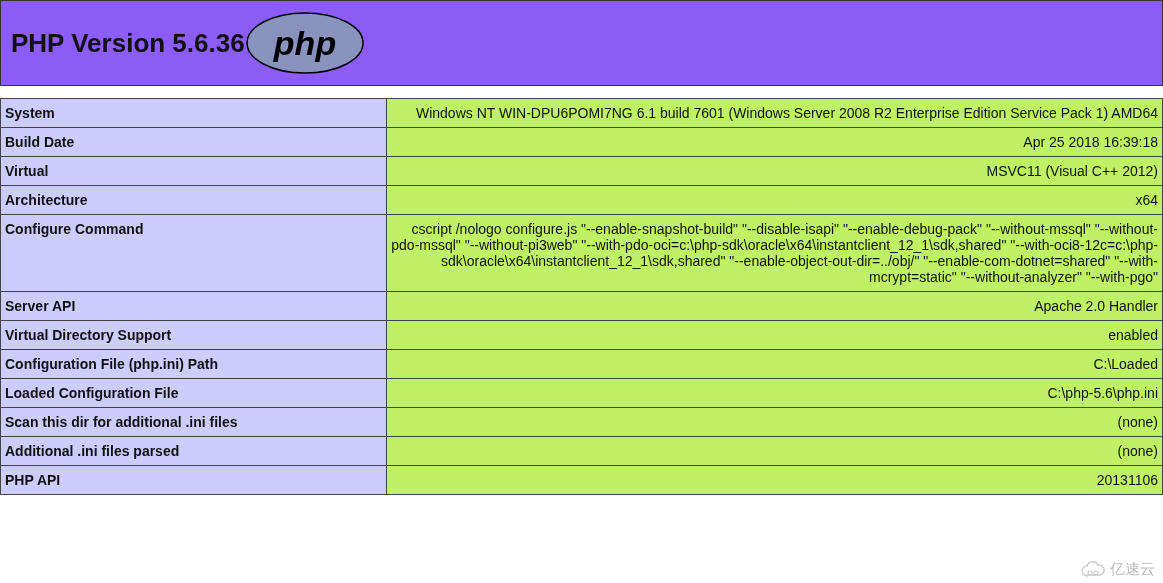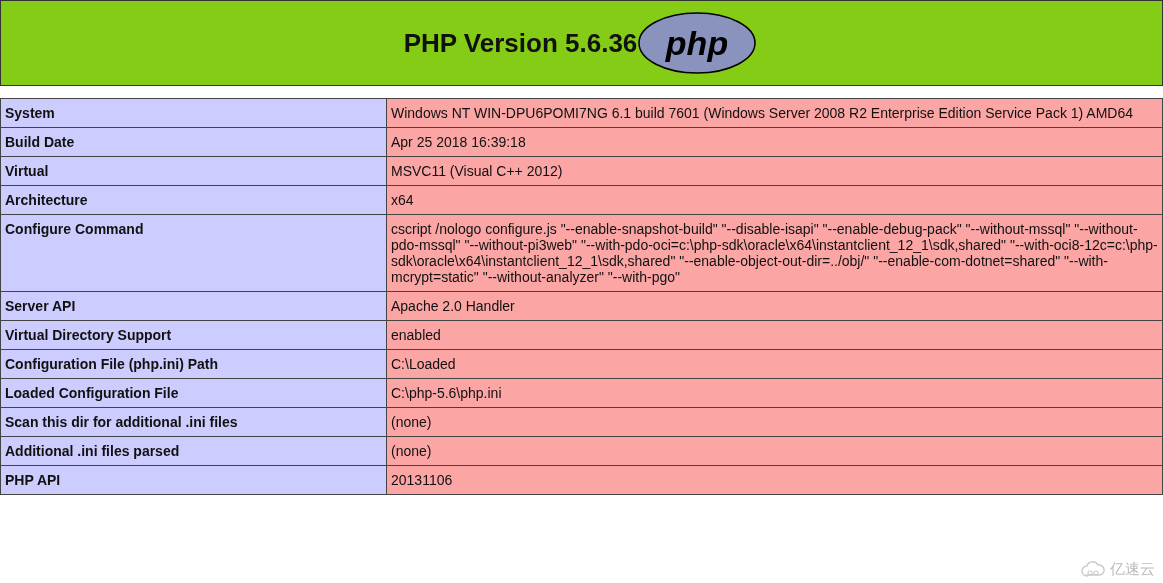--- a/index.html
+++ b/index.html
@@ -7,25 +7,25 @@
       padding: 0;
       box-sizing: border-box;
     }
     body {
       font-family: "Segoe UI", Tahoma, Arial, sans-serif;
       font-size: 14px;
       background: #ffffff;
       color: #222;
     }
     .header {
-      background: #84cc16;
+      background: #8b5cf6;
       border: 1px solid #333;
       padding: 10px 6px;
       display: flex;
-      justify-content: center;
+      justify-content: flex-start;
       align-items: center;
       margin-bottom: 12px;
     }
     .header h1 {
       font-size: 26px;
       font-weight: bold;
       color: #111;
       padding-left: 4px;
     }
     .php-logo {
@@ -49,22 +49,23 @@
       word-wrap: break-word;
       margin-top: 44px;
     }
     td.key {
       width: 386px;
       background: #ccccff;
       font-weight: bold;
       color: #111;
     }
     td.val {
-      background: #fca5a5;
+      background: #bef264;
       color: #111;
+      text-align: right;
     }
     .watermark {
       position: fixed;
       right: 8px;
       bottom: 4px;
       display: flex;
       align-items: center;
       gap: 4px;
       color: #bbb;
       font-size: 15px;

